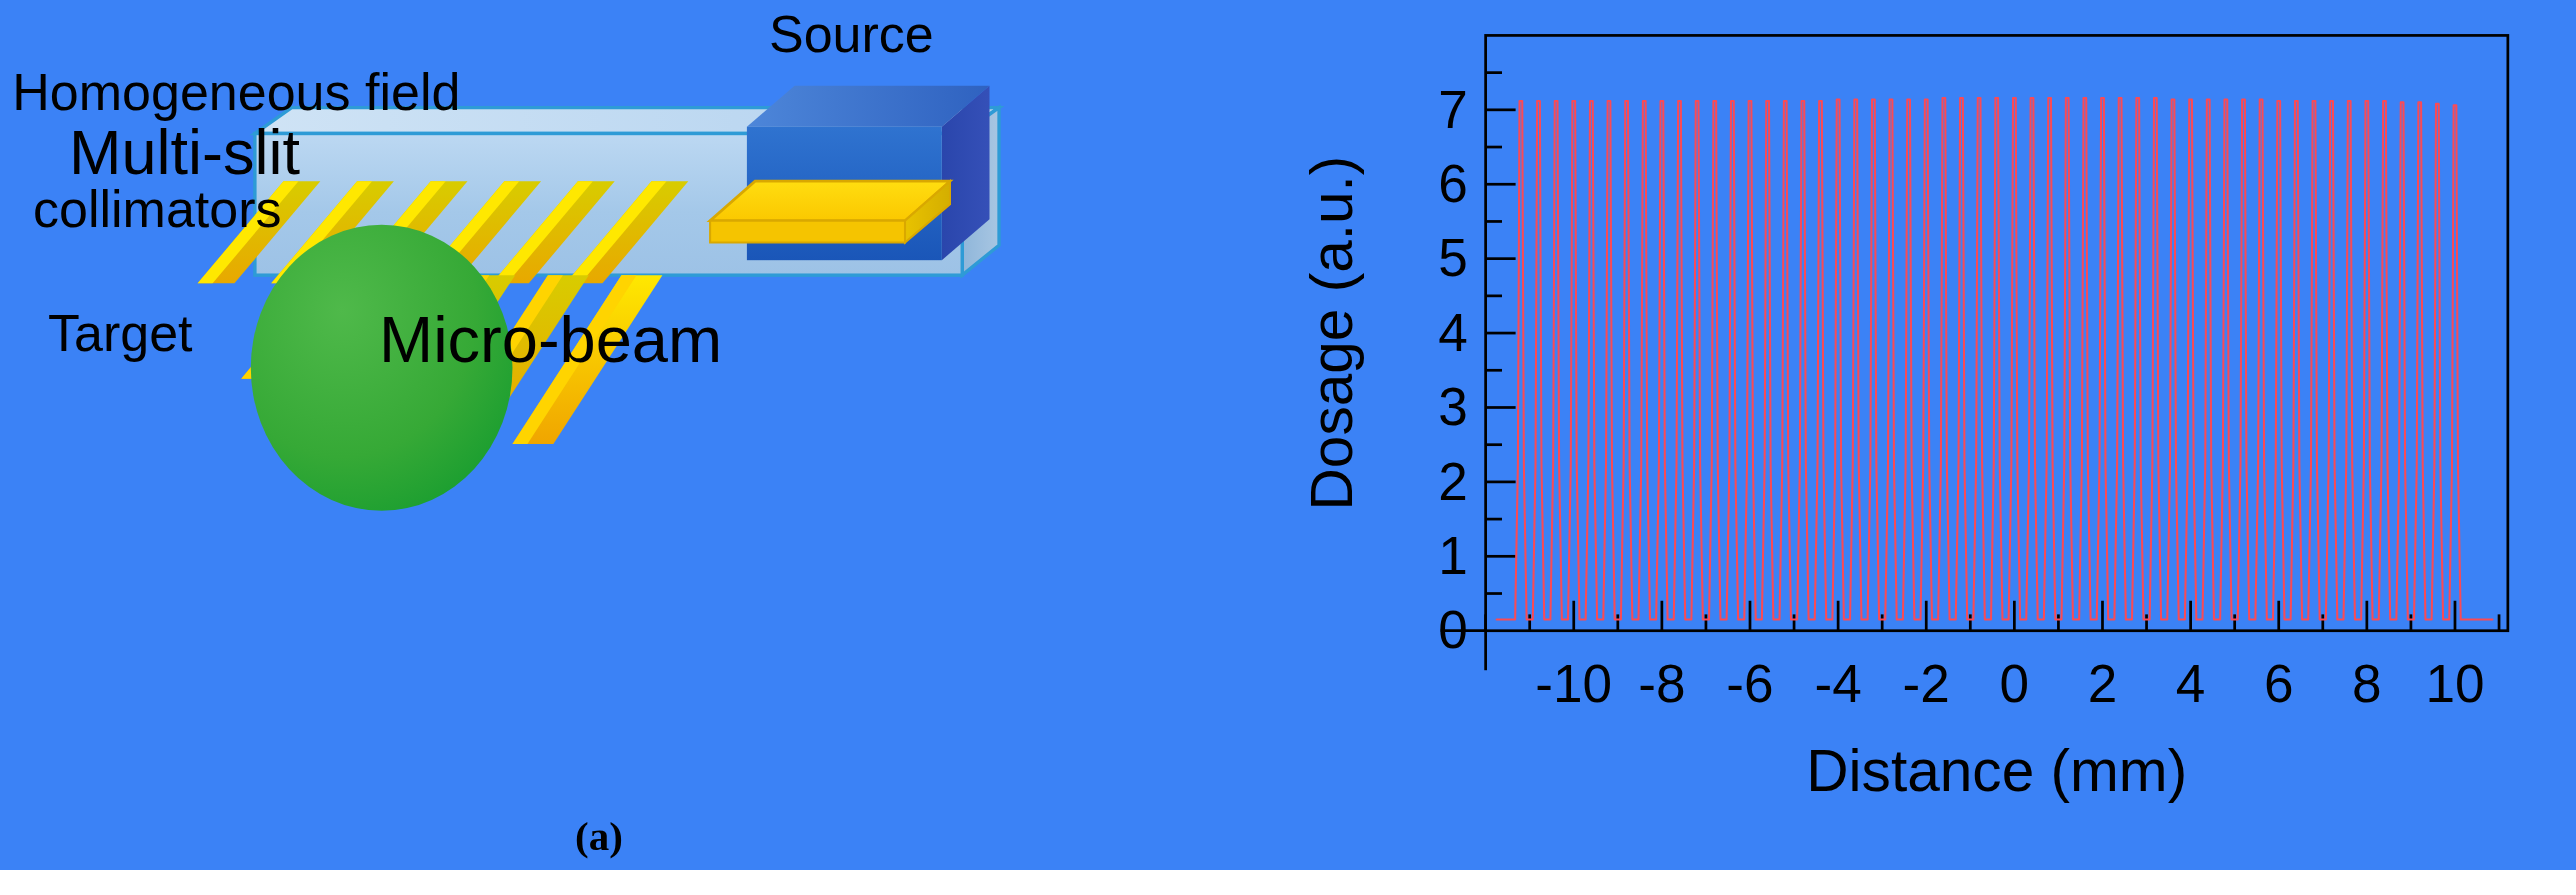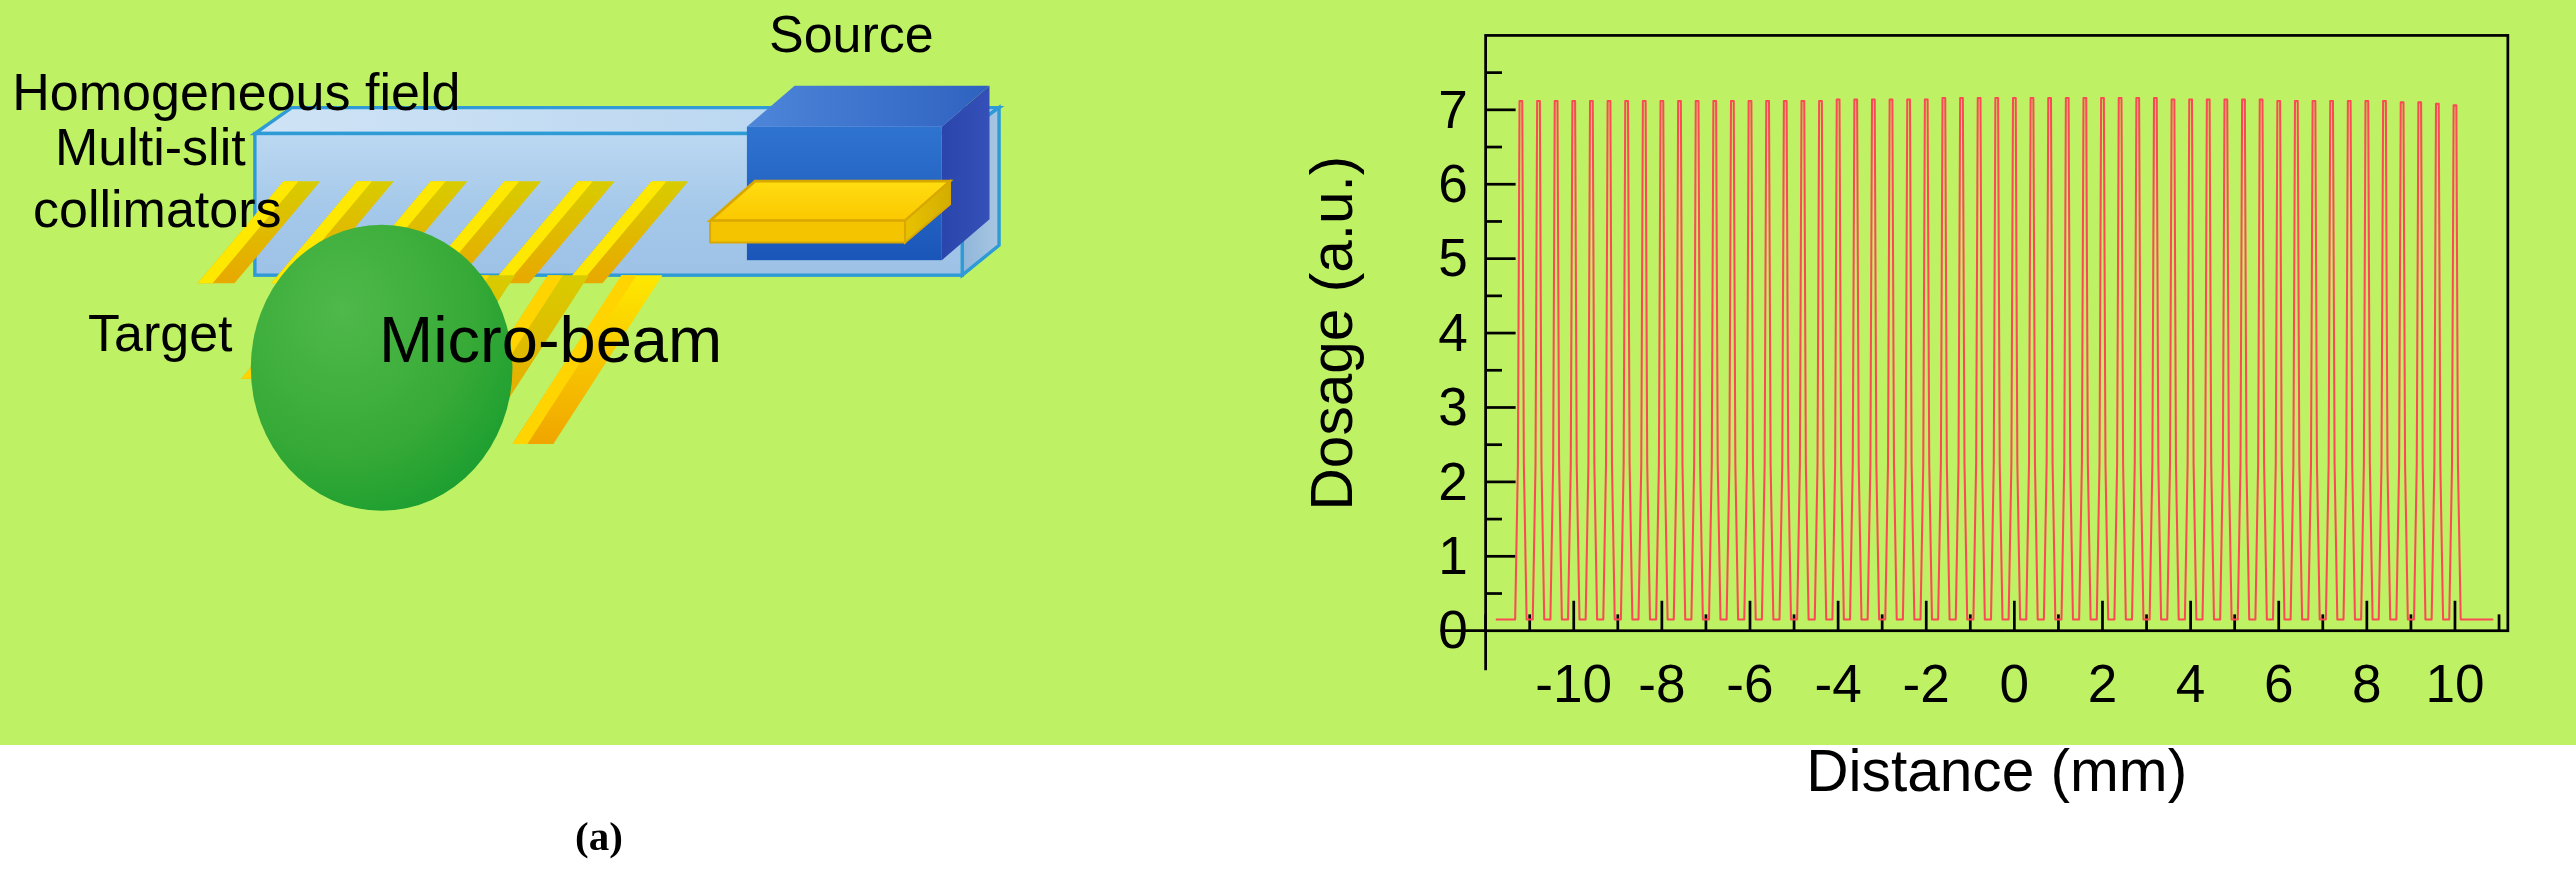--- a/index.html
+++ b/index.html
@@ -1,31 +1,31 @@
 <!DOCTYPE html>
 <html style="font-size:11px"><head>
 <meta charset="utf-8">
 <title>Microbeam figure</title>
 <style>
   html,body{margin:0;padding:0;background:#ffffff;}
   body{width:2576px;height:895px;font-family:"Liberation Sans",sans-serif;overflow:hidden;}
-  .figure{position:relative;width:2576px;height:745px;background:#bef264;}
+  .figure{position:relative;width:2576px;height:870px;background:#3b82f6;}
 
   
   .panel-a{position:absolute;left:0;top:0;width:1288px;height:895px;}
   .panel-b{position:absolute;left:1288px;top:0;width:1288px;height:895px;}
 
   .lbl{position:absolute;color:#000;font-family:"Liberation Sans",sans-serif;
        font-weight:400;white-space:nowrap;line-height:1;}
 
   .lbl-source{left:769px;top:8.2px;font-size:52px;}
   .lbl-homog{left:12.3px;top:55px;font-size:52px;margin-top:11px;}
-  .lbl-multi{left:55px;top:121px;font-size:52px;}
+  .lbl-multi{left:69px;top:121px;font-size:63px;}
   .lbl-collim{left:33px;top:183px;font-size:52px;}
-  .lbl-target{left:48px;top:307px;font-size:52px;margin-left:40px;}
+  .lbl-target{left:48px;top:307px;font-size:52px;}
   .lbl-micro{left:379px;top:307px;font-size:65px;}
 
   .subcap{position:absolute;font-size:41px;color:#000;
           font-family:"Liberation Serif",serif;font-weight:700;}
   .subcap-a{left:575px;top:812px;}
 
   .svg-stage{position:absolute;left:0;top:0;width:1288px;height:895px;}
 
   
   .plot-svg{position:absolute;left:0;top:0;width:1288px;height:895px;}

